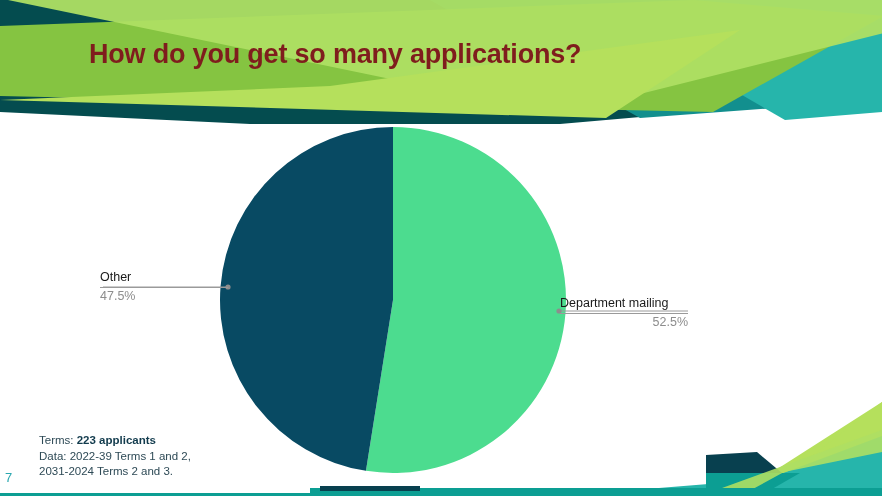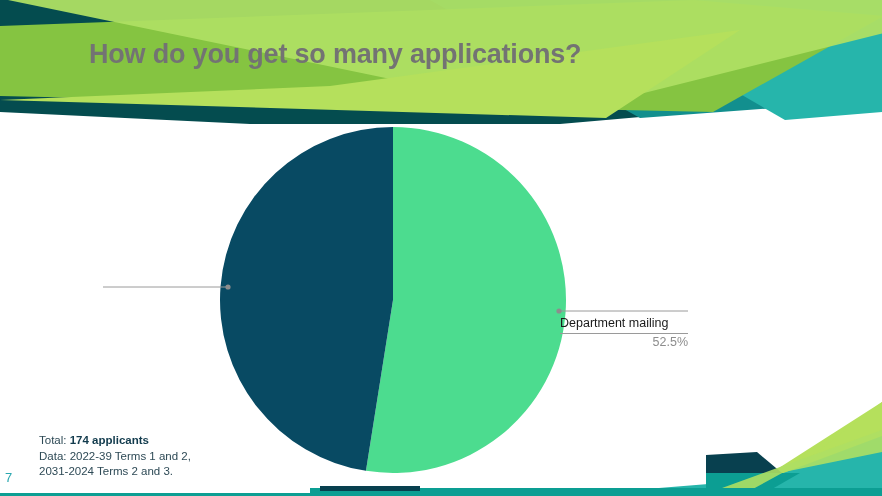--- a/index.html
+++ b/index.html
@@ -22,21 +22,21 @@
     top: 0; left: 0;
     width: 882px;
     height: 496px;
   }
   #slide-title {
     position: absolute;
     left: 89px;
     top: 39px;
     font-size: 27px;
     font-weight: bold;
-    color: #737373;
+    color: #7f1d1d;
     letter-spacing: -0.2px;
     white-space: nowrap;
   }
   .callout {
     position: absolute;
   }
   .callout .cl-name {
     font-size: 12.5px;
     color: #1a1a1a;
     white-space: nowrap;
@@ -58,21 +58,20 @@
     top: 270px;
     width: 128px;
     text-align: left;
   }
   #callout-other .cl-value { text-align: left; }
   #callout-dept {
     left: 560px;
     top: 296px;
     width: 128px;
     text-align: right;
-    margin-top: 20px;
   }
   #callout-dept .cl-name { text-align: left; }
   #callout-dept .cl-value { }
   #footnote {
     position: absolute;
     left: 39px;
     top: 433px;
     font-size: 11.5px;
     line-height: 15.5px;
     color: #2E4A56;
@@ -136,31 +135,36 @@
 
     <polygon points="882,430 882,452 784,472 740,496 700,496" fill="#AEDF63" opacity="0.9"></polygon>
 
     <polygon points="0,488 882,488 882,496 0,496" fill="#0C9E93"></polygon>
     <polygon points="0,488 310,488 310,493 0,493" fill="#ffffff"></polygon>
     <polygon points="320,486 420,486 420,491 320,491" fill="#08404F"></polygon>
   </svg>
 
   <div id="slide-title">How do you get so many applications?</div>
 
+  <div class="callout" id="callout-other">
+    <div class="cl-name">Other</div>
+    <div class="cl-rule"></div>
+    <div class="cl-value">47.5%</div>
+  </div>
 
   <div class="callout" id="callout-dept">
     <div class="cl-name">Department mailing</div>
     <div class="cl-rule"></div>
     <div class="cl-value">52.5%</div>
   </div>
 
   <div id="footnote">
     <div>
-      <span>Total:</span>
-      <b>174 applicants</b>
+      <span>Terms:</span>
+      <b>223 applicants</b>
     </div>
     <div>Data: 2022-39 Terms 1 and 2,</div>
     <div>2031-2024 Terms 2 and 3.</div>
   </div>
 
   <div id="page-number">7</div>
 
 </div>
 
 </body></html>

